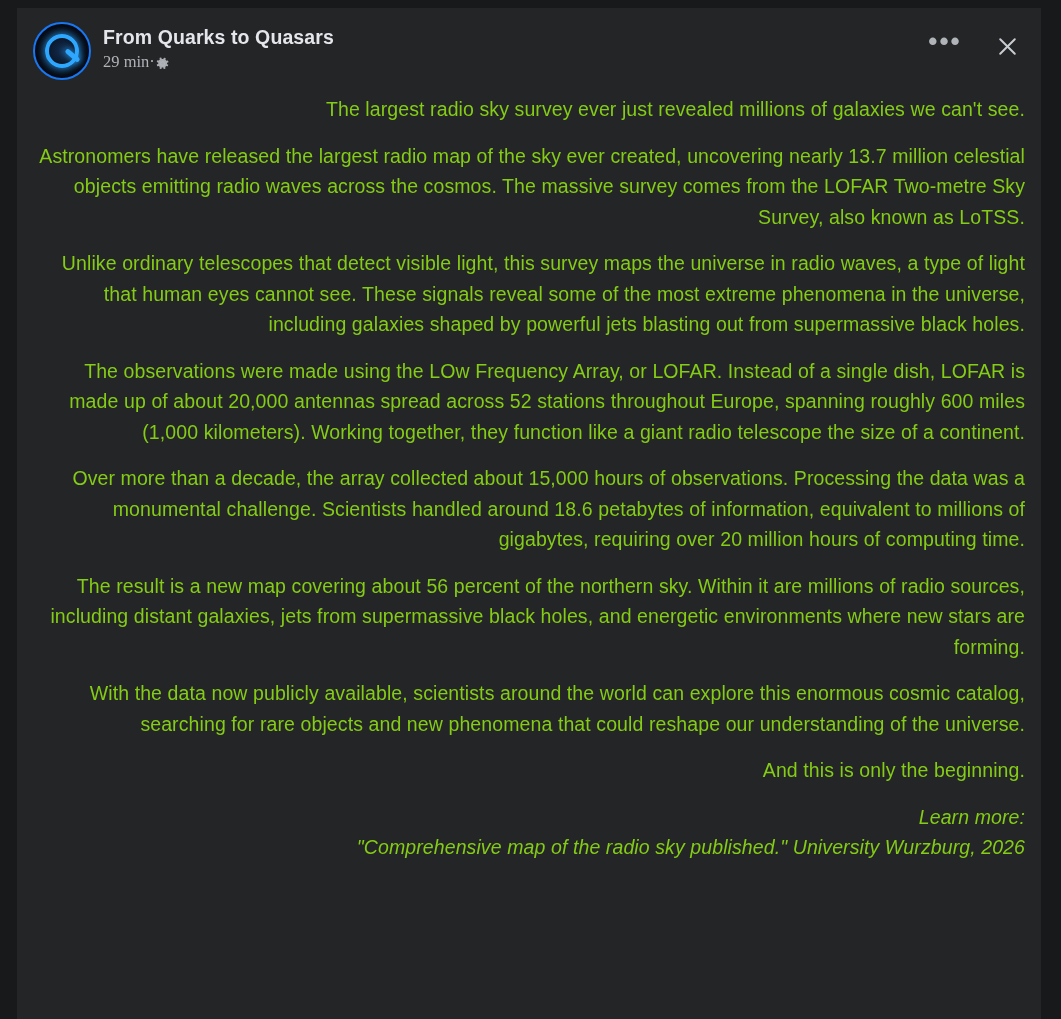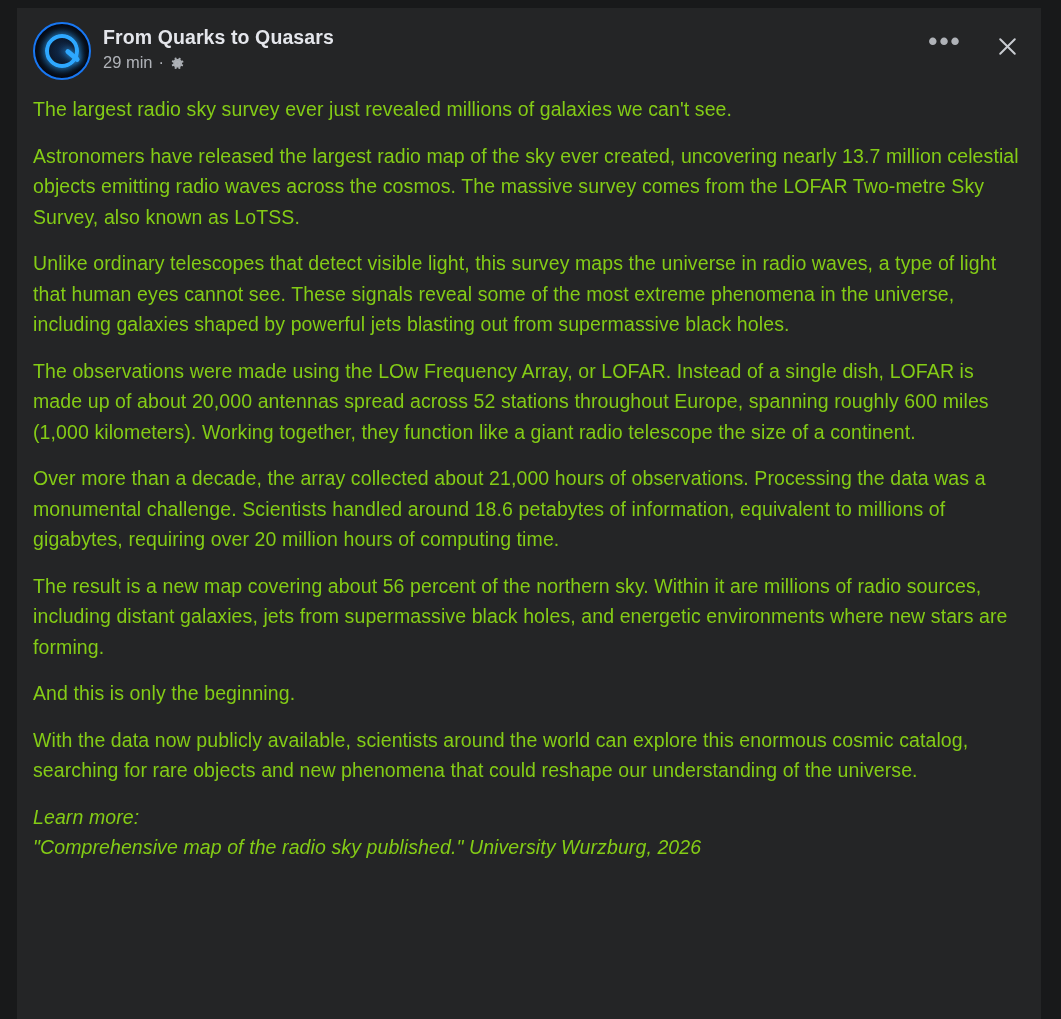--- a/index.html
+++ b/index.html
@@ -14,20 +14,21 @@
     font-family: "Liberation Sans", sans-serif;
     -webkit-font-smoothing: antialiased;
   }
   .page {
     width: 1061px;
     height: 969px;
     background: #18191a;
     position: relative;
     box-sizing: border-box;
     padding: 8px 20px 0 17px;
+    text-align: right;
   }
   .post-card {
     background: #242526;
     width: 1024px;
     min-height: 1011px;
     box-sizing: border-box;
     padding: 14px 16px 10px 16px;
     position: relative;
   }
 
@@ -92,22 +93,23 @@
   .page-name {
     color: #e4e6eb;
     font-size: 19.5px;
     font-weight: bold;
     line-height: 24px;
     letter-spacing: 0.1px;
   }
   .meta-row {
     display: flex;
     align-items: center;
-    gap: 6px;
+    gap: 0;
     margin-top: 3px;
+    font-family: Liberation Serif, serif;
   }
   .timestamp {
     color: #b0b3b8;
     font-size: 16.5px;
     line-height: 20px;
   }
   .dot-sep {
     color: #b0b3b8;
     font-size: 16.5px;
     line-height: 20px;
@@ -206,24 +208,24 @@
           </span>
         </div>
       </div>
     </div>
 
     <div class="post-body">
       <p>The largest radio sky survey ever just revealed millions of galaxies we can't see.</p>
       <p>Astronomers have released the largest radio map of the sky ever created, uncovering nearly 13.7 million celestial objects emitting radio waves across the cosmos. The massive survey comes from the LOFAR Two-metre Sky Survey, also known as LoTSS.</p>
       <p>Unlike ordinary telescopes that detect visible light, this survey maps the universe in radio waves, a type of light that human eyes cannot see. These signals reveal some of the most extreme phenomena in the universe, including galaxies shaped by powerful jets blasting out from supermassive black holes.</p>
       <p>The observations were made using the LOw Frequency Array, or LOFAR. Instead of a single dish, LOFAR is made up of about 20,000 antennas spread across 52 stations throughout Europe, spanning roughly 600 miles (1,000 kilometers). Working together, they function like a giant radio telescope the size of a continent.</p>
-      <p>Over more than a decade, the array collected about 21,000 hours of observations. Processing the data was a monumental challenge. Scientists handled around 18.6 petabytes of information, equivalent to millions of gigabytes, requiring over 20 million hours of computing time.</p>
+      <p>Over more than a decade, the array collected about 15,000 hours of observations. Processing the data was a monumental challenge. Scientists handled around 18.6 petabytes of information, equivalent to millions of gigabytes, requiring over 20 million hours of computing time.</p>
       <p>The result is a new map covering about 56 percent of the northern sky. Within it are millions of radio sources, including distant galaxies, jets from supermassive black holes, and energetic environments where new stars are forming.</p>
+      <p>With the data now publicly available, scientists around the world can explore this enormous cosmic catalog, searching for rare objects and new phenomena that could reshape our understanding of the universe.</p>
       <p>And this is only the beginning.</p>
-      <p>With the data now publicly available, scientists around the world can explore this enormous cosmic catalog, searching for rare objects and new phenomena that could reshape our understanding of the universe.</p>
       <div class="learn-block">
         <p>Learn more:</p>
         <p>"Comprehensive map of the radio sky published." University Wurzburg, 2026</p>
       </div>
     </div>
 
   </div>
 </div>
 
 </body></html>

